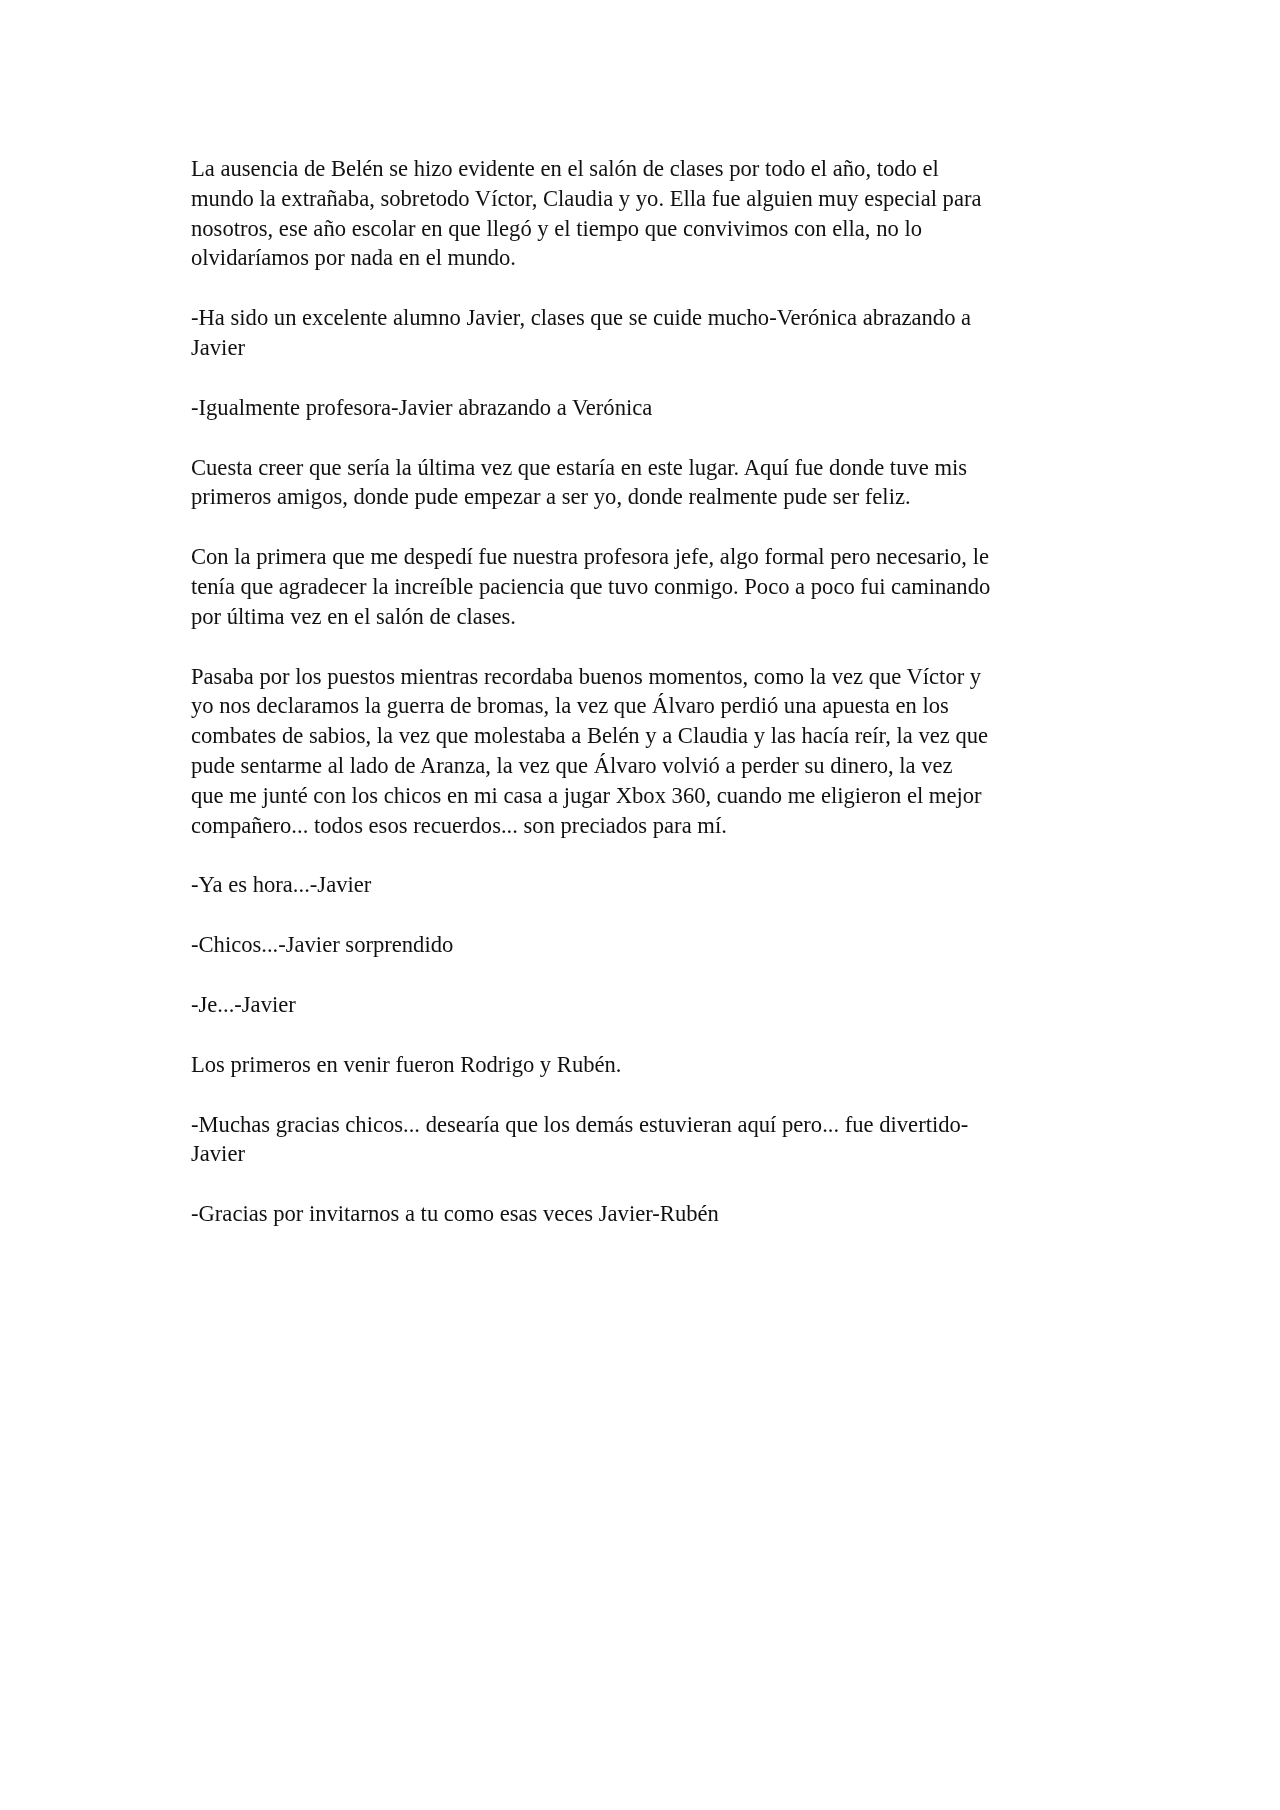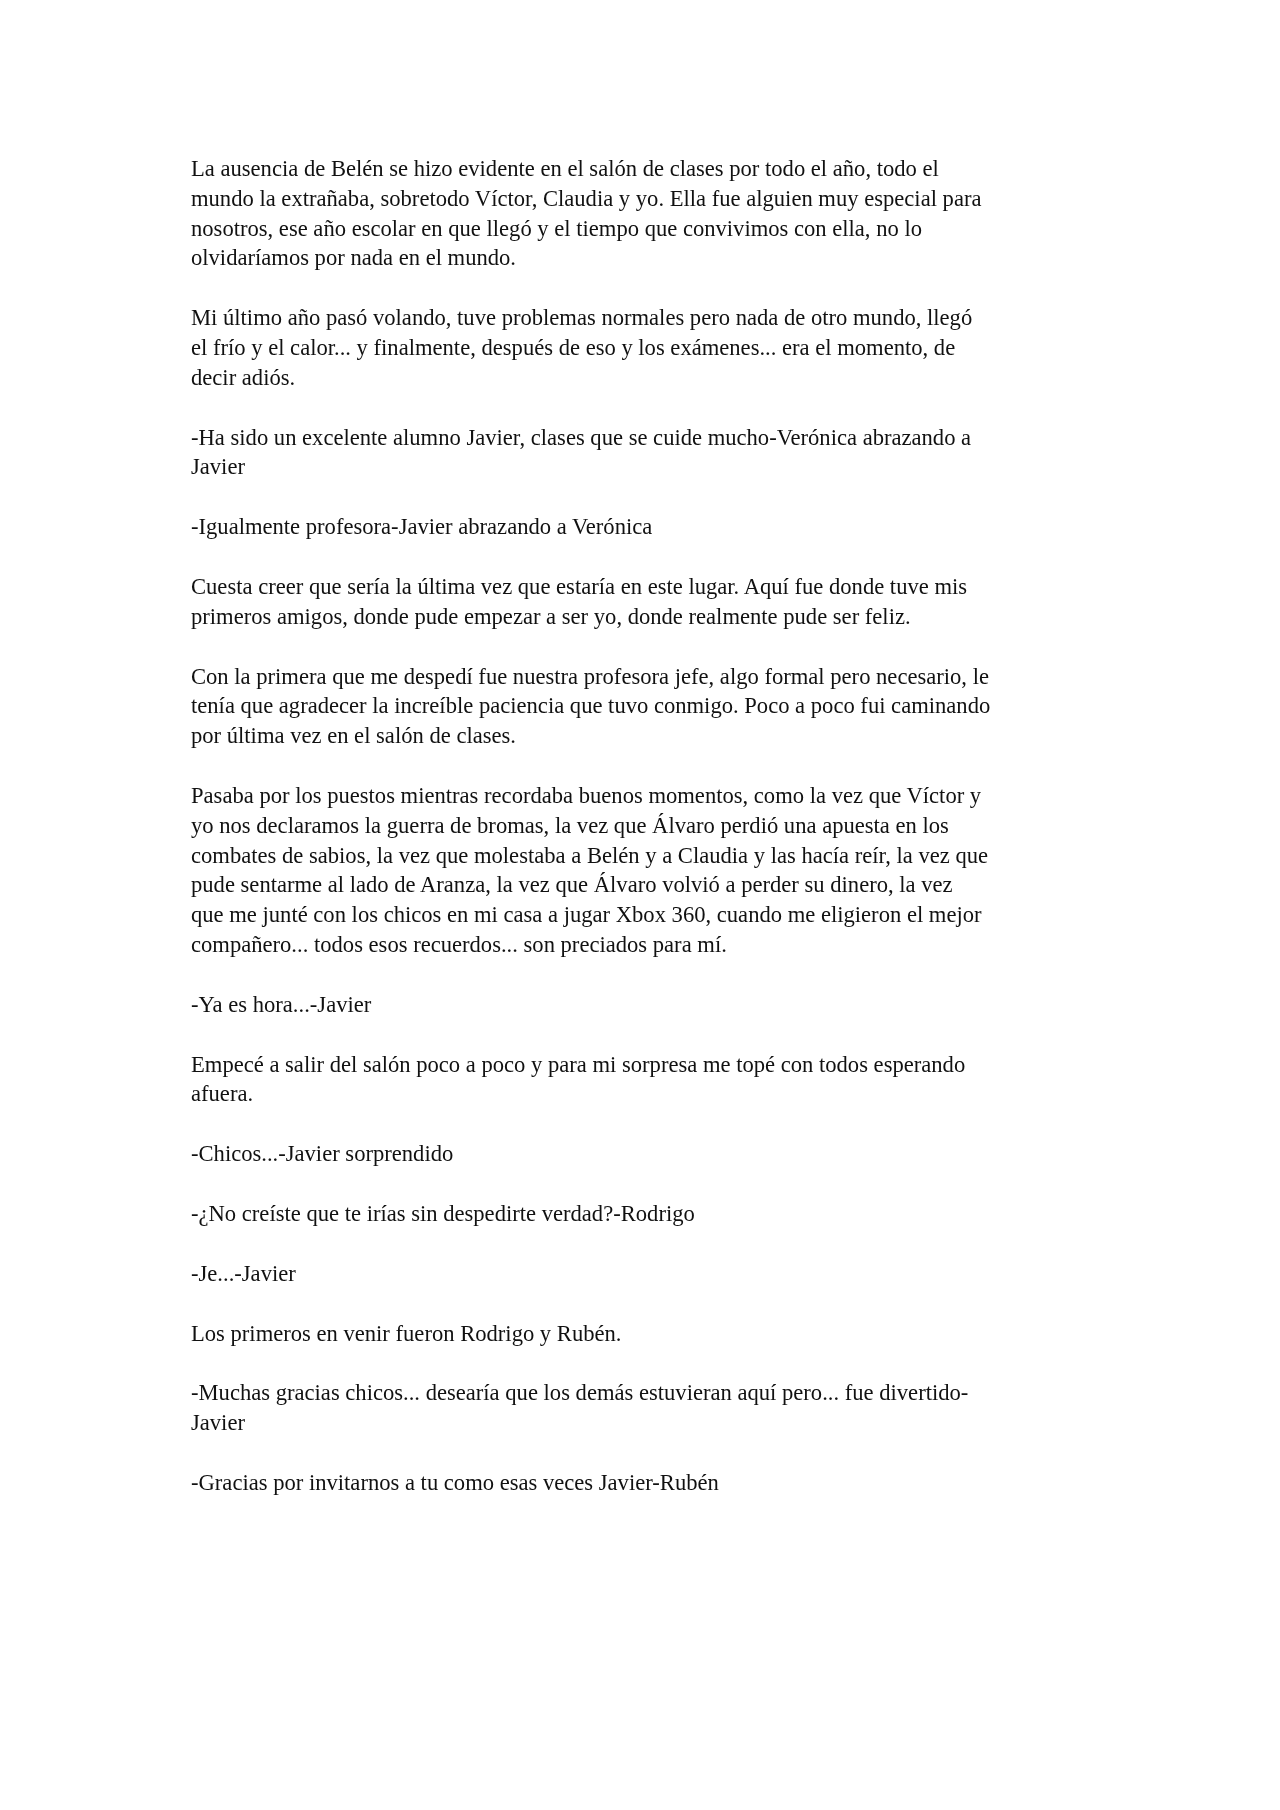--- a/index.html
+++ b/index.html
@@ -40,41 +40,35 @@
   </style>
 </head>
 <body>
 
 <div class="page">
   <div class="content">
     <p>La ausencia de Belén se hizo evidente en el salón de clases por todo el año, todo el
 mundo la extrañaba, sobretodo Víctor, Claudia y yo. Ella fue alguien muy especial para
 nosotros, ese año escolar en que llegó y el tiempo que convivimos con ella, no lo
 olvidaríamos por nada en el mundo.</p>
-    <p>Mi último año pasó volando, tuve problemas normales pero nada de otro mundo, llegó
-el frío y el calor... y finalmente, después de eso y los exámenes... era el momento, de
-decir adiós.</p>
     <p>-Ha sido un excelente alumno Javier, clases que se cuide mucho-Verónica abrazando a
 Javier</p>
     <p>-Igualmente profesora-Javier abrazando a Verónica</p>
     <p>Cuesta creer que sería la última vez que estaría en este lugar. Aquí fue donde tuve mis
 primeros amigos, donde pude empezar a ser yo, donde realmente pude ser feliz.</p>
     <p>Con la primera que me despedí fue nuestra profesora jefe, algo formal pero necesario, le
 tenía que agradecer la increíble paciencia que tuvo conmigo. Poco a poco fui caminando
 por última vez en el salón de clases.</p>
     <p>Pasaba por los puestos mientras recordaba buenos momentos, como la vez que Víctor y
 yo nos declaramos la guerra de bromas, la vez que Álvaro perdió una apuesta en los
 combates de sabios, la vez que molestaba a Belén y a Claudia y las hacía reír, la vez que
 pude sentarme al lado de Aranza, la vez que Álvaro volvió a perder su dinero, la vez
 que me junté con los chicos en mi casa a jugar Xbox 360, cuando me eligieron el mejor
 compañero... todos esos recuerdos... son preciados para mí.</p>
     <p>-Ya es hora...-Javier</p>
-    <p>Empecé a salir del salón poco a poco y para mi sorpresa me topé con todos esperando
-afuera.</p>
     <p>-Chicos...-Javier sorprendido</p>
-    <p>-¿No creíste que te irías sin despedirte verdad?-Rodrigo</p>
     <p>-Je...-Javier</p>
     <p>Los primeros en venir fueron Rodrigo y Rubén.</p>
     <p>-Muchas gracias chicos... desearía que los demás estuvieran aquí pero... fue divertido-
 Javier</p>
     <p>-Gracias por invitarnos a tu como esas veces Javier-Rubén</p>
   </div>
 </div>
 
 </body></html>

